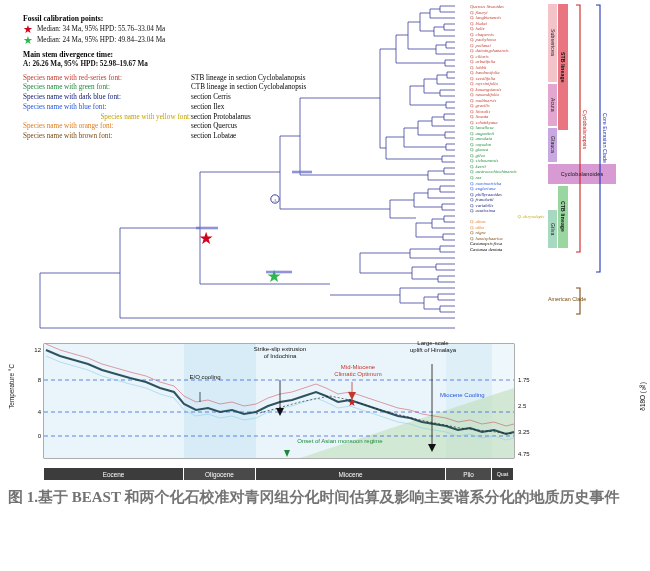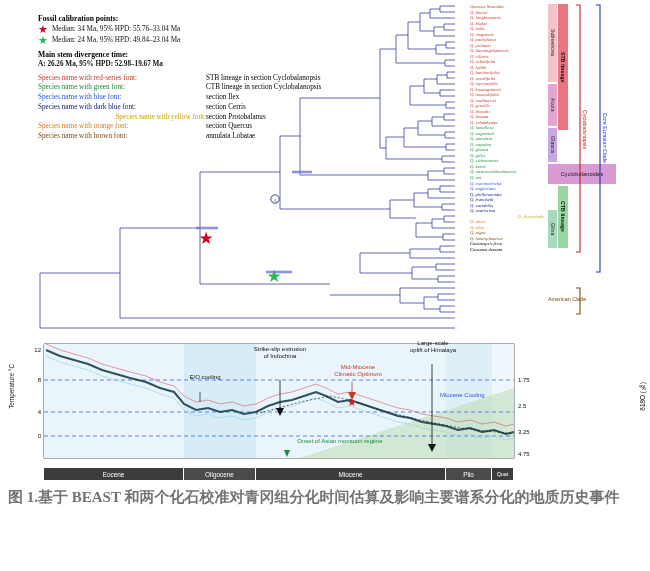--- a/index.html
+++ b/index.html
@@ -14,21 +14,21 @@
     background:#ffffff;
   }
   .panel-tree{
     position:absolute;left:0;top:0;width:650px;height:338px;
   }
   .panel-climate{
     position:absolute;left:0;top:330px;width:650px;height:150px;
   }
   
   .legend{
-    position:absolute;left:38px;top:14px;width:330px;
+    position:absolute;left:23px;top:14px;width:330px;
     font-size:7.2px;line-height:1.35;color:#111;
   }
   .legend .hdr{font-weight:bold;font-size:7.6px;color:#000;}
   .legend .row{display:flex;align-items:flex-start;gap:4px;margin-top:1px;}
   .legend .star{font-size:11px;line-height:9px;}
   .star-red{color:#d0021b;}
   .star-green{color:#2db84d;}
   .legend .blk{margin-top:4px;}
   .legend .two{display:flex;}
   .legend .two .a{width:168px;}
@@ -127,38 +127,38 @@
       <div class="blk"></div>
       <div class="two">
         <div class="a c-red">Species name with red-series font:</div>
         <div class="b c-black">STB lineage in section Cyclobalanopsis</div>
       </div>
       <div class="two">
         <div class="a c-green">Species name with green font:</div>
         <div class="b c-black">CTB lineage in section Cyclobalanopsis</div>
       </div>
       <div class="two">
+        <div class="a c-dkblue">Species name with dark blue font:</div>
+        <div class="b c-black">section Cerris</div>
+      </div>
+      <div class="two">
         <div class="a c-blue">Species name with blue font:</div>
         <div class="b c-black">section Ilex</div>
       </div>
       <div class="two">
-        <div class="a c-dkblue">Species name with dark blue font:</div>
-        <div class="b c-black">section Cerris</div>
-      </div>
-      <div class="two">
         <div class="a c-yellow">Species name with yellow font:</div>
         <div class="b c-black">section Protobalanus</div>
       </div>
       <div class="two">
         <div class="a c-orange">Species name with orange font:</div>
         <div class="b c-black">section Quercus</div>
       </div>
       <div class="two">
         <div class="a c-brown">Species name with brown font:</div>
-        <div class="b c-black">annulata Lobatae</div>
+        <div class="b c-black">section Lobatae</div>
       </div>
     </div>
 
     <svg class="tree-svg" width="650" height="338">
       <g stroke="#3a3fa0" stroke-width="0.8" fill="none">
 
         <path d="M455 6 L440 6 L440 12 L455 12"></path>
         <path d="M440 9 L430 9 L430 18 L455 18"></path>
         <path d="M455 24 L444 24 L444 30 L455 30"></path>
         <path d="M444 27 L434 27 L434 36 L455 36"></path>

